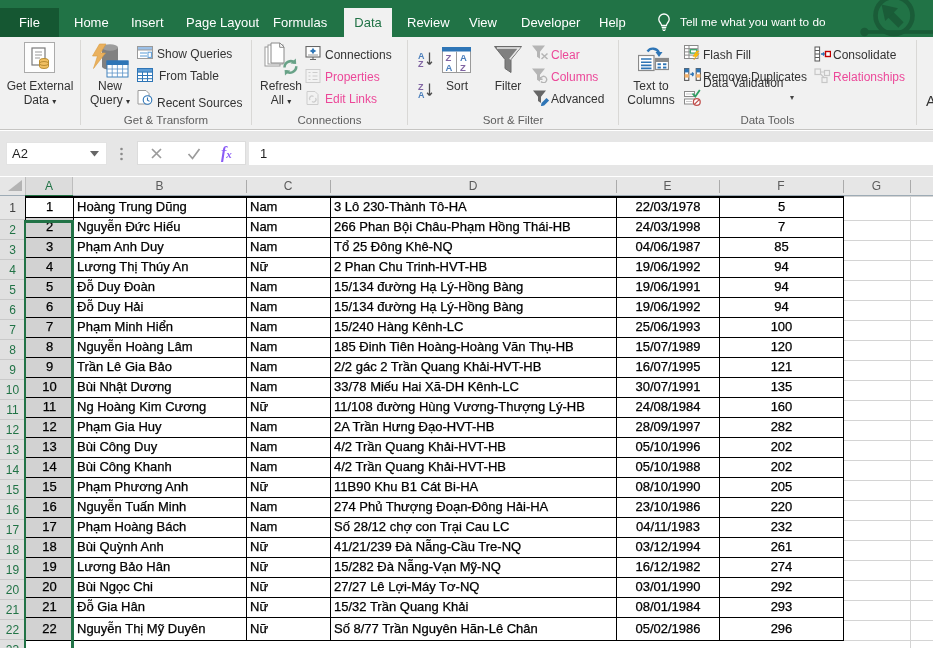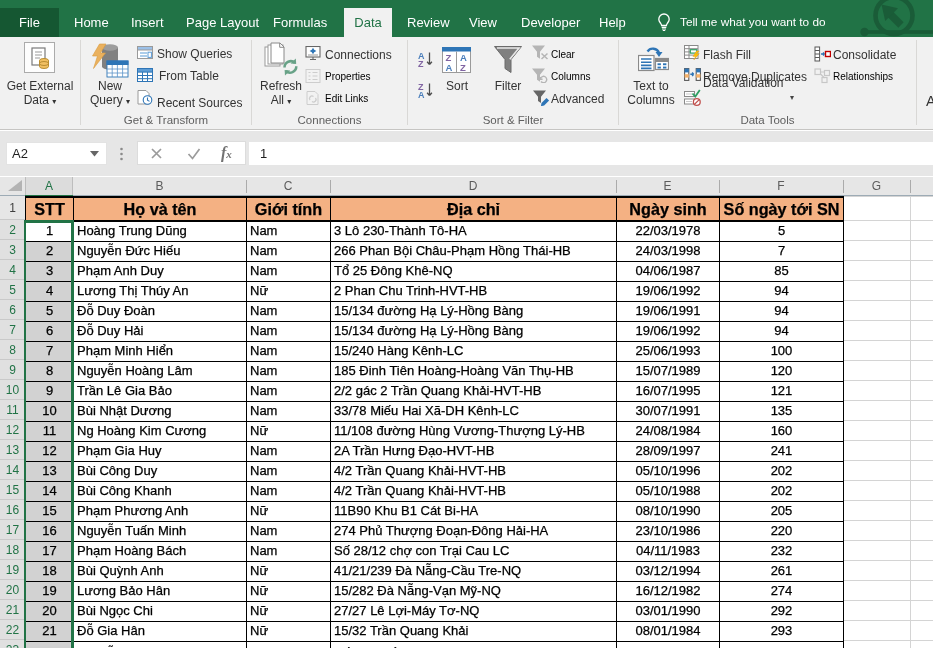--- a/index.html
+++ b/index.html
@@ -1,21 +1,21 @@
 <!DOCTYPE html>
 <html><head><meta charset="utf-8"><style>
 *{margin:0;padding:0;box-sizing:border-box}
 html,body{width:933px;height:648px;overflow:hidden}
 body{font-family:"Liberation Sans",sans-serif;position:relative;background:#fff}
 .a{position:absolute}
 .tab{color:#fff;font-size:13px;line-height:29px;top:8px;height:29px}
 .glabel{font-size:11.5px;color:#5e5e5e;top:113px;height:14px;line-height:14px;text-align:center}
 .sep{top:40px;height:85px;width:1px;background:#d9d8d6}
 .sb{font-size:12px;color:#333;height:14px;line-height:14px}
-.sbd{font-size:10px;color:#000000;height:14px;line-height:14px}
+.sbd{font-size:12px;color:#ec4899;height:14px;line-height:14px}
 .bigtxt{font-size:12px;color:#333;text-align:center;line-height:13.5px}
 .ch{font-size:12px;color:#5c5c5c;top:177px;height:19px;line-height:19px;text-align:center}
 .rn{font-size:12px;color:#3f3f3f;width:25px;text-align:center}
 .rng{font-size:12px;color:#217346;width:25px;text-align:center}
 table{border-collapse:collapse;table-layout:fixed}
 td{overflow:hidden;white-space:nowrap;-webkit-text-stroke:0.25px #000}
 </style></head>
 <body>
 
 <div class="a" style="left:0;top:0;width:933px;height:37px;background:#217346"></div>
@@ -243,21 +243,21 @@
     <circle cx="1.5" cy="7" r="1.3" fill="#8a8a8a"></circle>
     <circle cx="1.5" cy="12" r="1.3" fill="#8a8a8a"></circle>
   </svg>
 <div class="a" style="left:137px;top:141px;width:109px;height:24px;background:#fff;border:1px solid #dcdcdc"></div>
 <svg class="a" style="left:150px;top:147px" width="13" height="13" viewBox="0 0 13 13">
     <path d="M2 2 L11 11 M11 2 L2 11" stroke="#9b9b9b" stroke-width="1.7"></path>
   </svg>
 <svg class="a" style="left:187px;top:147px" width="14" height="13" viewBox="0 0 14 13">
     <path d="M1.5 7 l4 4.5 L12.5 2" stroke="#9b9b9b" stroke-width="1.7" fill="none"></path>
   </svg>
-<div class="a" style="left:221px;top:144px;font-size:16px;font-style:italic;color:#737373;font-family:'Liberation Serif',serif;font-weight:bold">f<span style="font-size:11px">x</span></div>
+<div class="a" style="left:221px;top:144px;font-size:16px;font-style:italic;color:#8b5cf6;font-family:'Liberation Serif',serif;font-weight:bold">f<span style="font-size:11px">x</span></div>
 <div class="a" style="left:249px;top:142px;width:684px;height:23px;background:#fff"></div>
 <div class="a" style="left:260px;top:146px;font-size:13px;color:#1f1f1f">1</div>
 
 <div class="a" style="left:0;top:177px;width:933px;height:19px;background:#e6e6e6;border-bottom:1px solid #9dabb5"></div>
 <svg class="a" style="left:7px;top:180px" width="16" height="12" viewBox="0 0 16 12">
     <path d="M15 0 V11 H1 z" fill="#b3b3b3"></path>
   </svg>
 <div class="a" style="left:25px;top:177px;width:48px;height:19px;background:#dcdcdc;border-left:1px solid #bdbdbd;border-right:1px solid #bdbdbd"></div>
 <div class="a" style="left:25px;top:194.5px;width:48px;height:2.8px;background:#217346"></div>
 <div class="a ch" style="left:25px;width:48px;color:#217346">A</div>
@@ -336,28 +336,20 @@
 <table class="a" style="left:25px;top:196px;width:818px;font-size:13px;color:#000">
 <colgroup>
       <col style="width:48px">
       <col style="width:173px">
       <col style="width:84px">
       <col style="width:286px">
       <col style="width:103px">
       <col style="width:124px">
     </colgroup>
 <tbody>
-      <tr style="height:24px">
-        <td class="hc">STT</td>
-        <td class="hc">Họ và tên</td>
-        <td class="hc">Giới tính</td>
-        <td class="hc">Địa chỉ</td>
-        <td class="hc">Ngày sinh</td>
-        <td class="hc">Số ngày tới SN</td>
-      </tr>
 <tr style="height:20px;line-height:18px">
         <td class="c selw">1</td>
         <td class="l">Hoàng Trung Dũng</td>
         <td class="l">Nam</td>
         <td class="l">3 Lô 230-Thành Tô-HA</td>
         <td class="c">22/03/1978</td>
         <td class="c">5</td>
       </tr>
 <tr style="height:20px;line-height:18px">
         <td class="c selg">2</td>
@@ -438,21 +430,21 @@
         <td class="l">11/108 đường Hùng Vương-Thượng Lý-HB</td>
         <td class="c">24/08/1984</td>
         <td class="c">160</td>
       </tr>
 <tr style="height:20px;line-height:18px">
         <td class="c selg">12</td>
         <td class="l">Phạm Gia Huy</td>
         <td class="l">Nam</td>
         <td class="l">2A Trần Hưng Đạo-HVT-HB</td>
         <td class="c">28/09/1997</td>
-        <td class="c">241</td>
+        <td class="c">282</td>
       </tr>
 <tr style="height:20px;line-height:18px">
         <td class="c selg">13</td>
         <td class="l">Bùi Công Duy</td>
         <td class="l">Nam</td>
         <td class="l">4/2 Trần Quang Khải-HVT-HB</td>
         <td class="c">05/10/1996</td>
         <td class="c">202</td>
       </tr>
 <tr style="height:20px;line-height:18px">

